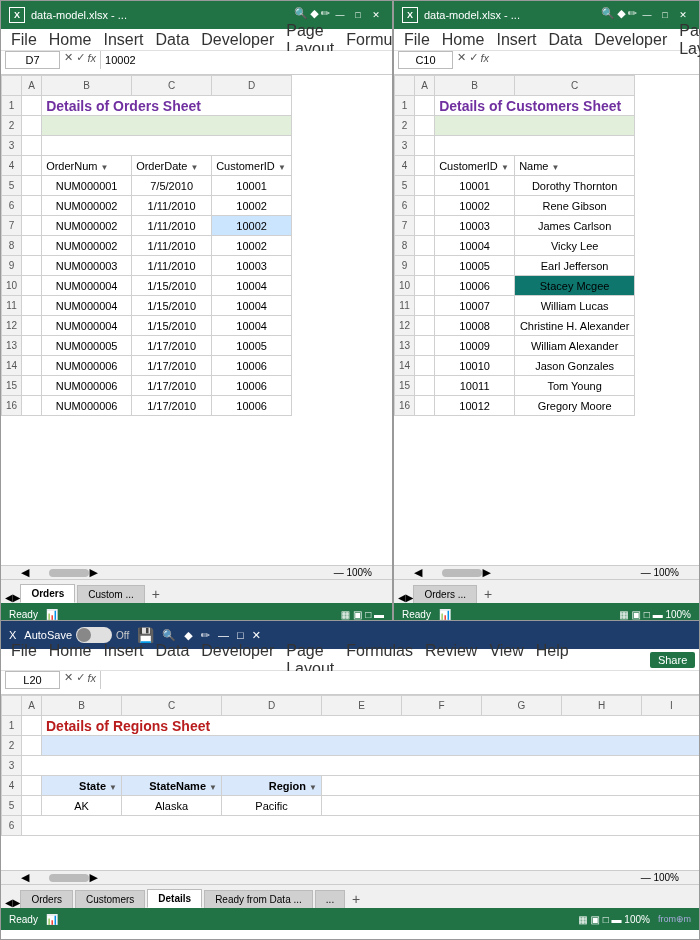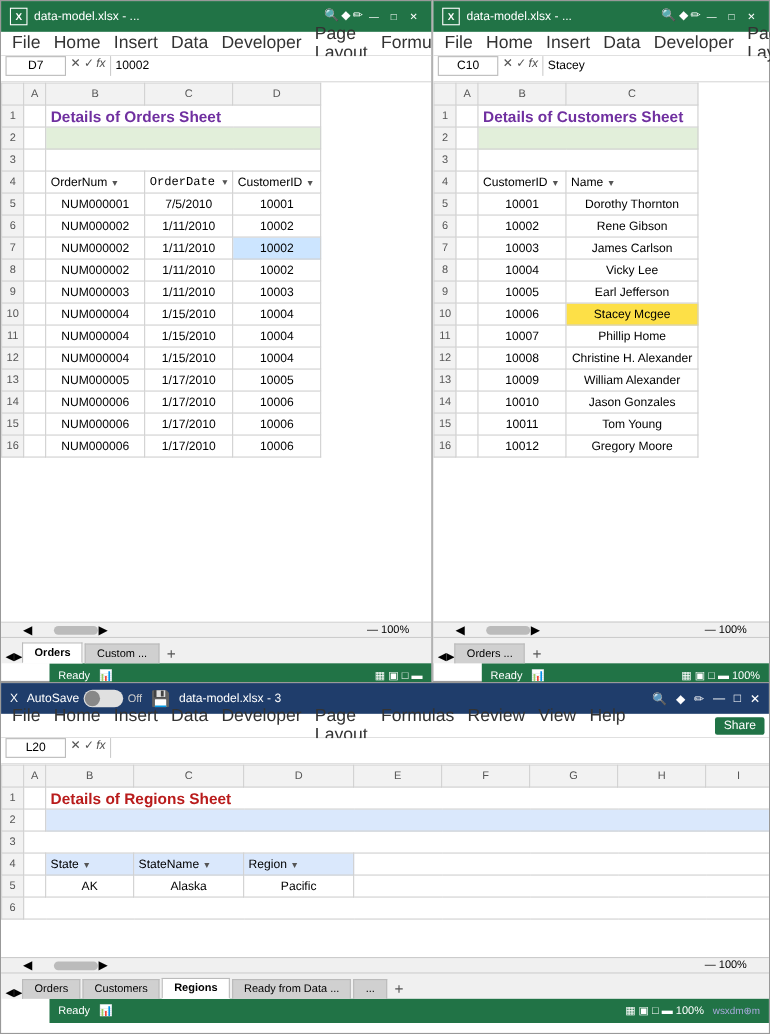--- a/index.html
+++ b/index.html
@@ -28,21 +28,21 @@
     
     .sheet-area { overflow: hidden; background: #fff; }
     .grid-table { border-collapse: collapse; font-size: 11px; }
     .grid-table td, .grid-table th { border: 1px solid #d0d0d0; padding: 1px 4px; height: 20px; white-space: nowrap; min-width: 20px; }
     .row-header { background: #f2f2f2; text-align: center; width: 20px; font-size: 10px; color: #555; border: 1px solid #d0d0d0; }
     .col-header { background: #f2f2f2; text-align: center; font-size: 10px; color: #555; border: 1px solid #d0d0d0; min-width: 60px; }
     
     .title-cell { color: #7030a0; font-size: 14px; font-weight: bold; }
 
     
-    .status-bar { display: flex; align-items: center; height: 22px; background: #217346; color: white; font-size: 10px; padding: 0 8px; gap: 8px; margin-left: 44px; }
+    .status-bar { display: flex; align-items: center; height: 22px; background: #217346; color: white; font-size: 10px; padding: 0 8px; gap: 8px; }
 
     
     .tab-bar { display: flex; align-items: flex-end; height: 24px; background: #f0f0f0; border-top: 1px solid #ccc; padding-left: 4px; }
     .sheet-tab { padding: 3px 10px; font-size: 10px; border: 1px solid #bbb; border-bottom: none; background: #fff; cursor: pointer; margin-right: 2px; }
     .sheet-tab.active { background: #fff; border-bottom: 1px solid #fff; font-weight: bold; }
     .sheet-tab:not(.active) { background: #d0d0d0; }
     .tab-add-btn { width: 18px; height: 18px; display: flex; align-items: center; justify-content: center; font-size: 14px; cursor: pointer; color: #555; }
 
     
     .scrollbar-h { height: 14px; background: #f0f0f0; border-top: 1px solid #ccc; display: flex; align-items: center; padding: 0 20px; }
@@ -62,21 +62,21 @@
     .top-left { left: 0; top: 0; width: 393px; height: 620px; }
     .top-right { left: 393px; top: 0; width: 307px; height: 620px; }
     .bottom { left: 0; top: 620px; width: 700px; height: 320px; }
 
     .win-controls { display: flex; gap: 2px; margin-left: auto; }
 
     
     .filter-arrow { font-size: 8px; color: #555; }
 
     
-    .regions-header { background: #dae8fc; font-weight: normal; text-align: left; }
+    .regions-header { background: #dae8fc; font-weight: bold; text-align: right; }
     .regions-title { color: #b91c1c; font-size: 14px; font-weight: bold; }
   </style>
 </head>
 <body>
 
 <div class="window top-left">
 
   <div class="title-bar excel-green">
     <div class="app-icon">X</div>
     <span class="title-text">data-model.xlsx - ...</span>
@@ -129,21 +129,21 @@
       </tr>
       <tr>
         <td class="row-header">3</td>
         <td></td>
         <td colspan="3"></td>
       </tr>
       <tr>
         <td class="row-header">4</td>
         <td></td>
         <td class="header-row" style="min-width:90px;">OrderNum <span class="filter-arrow">▼</span></td>
-        <td class="header-row" style="min-width:80px;font-family:Liberation Mono, monospace;">OrderDate <span class="filter-arrow">▼</span></td>
+        <td class="header-row" style="min-width:80px;">OrderDate <span class="filter-arrow">▼</span></td>
         <td class="header-row" style="min-width:80px;">CustomerID <span class="filter-arrow">▼</span></td>
       </tr>
       <tr>
         <td class="row-header">5</td>
         <td></td>
         <td style="text-align:center;">NUM000001</td>
         <td style="text-align:center;">7/5/2010</td>
         <td style="text-align:center;">10001</td>
       </tr>
       <tr>
@@ -269,21 +269,20 @@
     <span class="menu-item">Home</span>
     <span class="menu-item">Insert</span>
     <span class="menu-item">Data</span>
     <span class="menu-item">Developer</span>
     <span class="menu-item">Page Layout</span>
   </div>
 
   <div class="formula-bar">
     <input class="cell-ref" value="C10" style="">
     <span class="formula-icons">✕ ✓ <em>fx</em></span>
-    <input class="formula-input" value="Stacey" style="">
   </div>
 
   <div class="sheet-area" style="height: 490px; overflow: hidden;">
     <table class="grid-table">
       <tbody>
           <tr>
         <td class="row-header"></td>
         <td class="col-header">A</td>
         <td class="col-header" style="min-width:80px;">B</td>
         <td class="col-header" style="min-width:120px;">C</td>
@@ -336,27 +335,27 @@
       <tr>
         <td class="row-header">9</td>
         <td></td>
         <td style="text-align:center;">10005</td>
         <td style="text-align:center;">Earl Jefferson</td>
       </tr>
       <tr>
         <td class="row-header">10</td>
         <td></td>
         <td style="text-align:center;">10006</td>
-        <td style="text-align:center;background:#fde047;">Stacey Mcgee</td>
+        <td style="text-align:center;background:#0f766e;">Stacey Mcgee</td>
       </tr>
       <tr>
         <td class="row-header">11</td>
         <td></td>
         <td style="text-align:center;">10007</td>
-        <td style="text-align:center;">Phillip Home</td>
+        <td style="text-align:center;">William Lucas</td>
       </tr>
       <tr>
         <td class="row-header">12</td>
         <td></td>
         <td style="text-align:center;">10008</td>
         <td style="text-align:center;">Christine H. Alexander</td>
       </tr>
       <tr>
         <td class="row-header">13</td>
         <td></td>
@@ -411,21 +410,20 @@
   <div class="autosave-bar">
     <div class="app-icon">X</div>
     <div class="autosave-toggle">
       <span>AutoSave</span>
       <div class="toggle-switch">
         <div class="toggle-knob"></div>
       </div>
       <span class="toggle-label">Off</span>
     </div>
     <span class="save-icon">💾</span>
-    <span style="flex:1;font-size:11px;">data-model.xlsx - 3</span>
     <span>🔍</span>
     <span>◆</span>
     <span>✏</span>
     <span class="win-btn">—</span>
     <span class="win-btn">□</span>
     <span class="win-btn close-btn">✕</span>
   </div>
 
   <div class="menu-bar" style="justify-content:space-between;">
     <div style="display:flex;">
@@ -511,25 +509,25 @@
     <div class="scrollbar-thumb"></div>
     <span>▶</span>
     <span style="margin-left:auto;font-size:10px;">— 100%</span>
   </div>
 
   <div class="tab-bar">
     <span style="font-size:10px;cursor:pointer;">◀</span>
     <span style="font-size:10px;cursor:pointer;">▶</span>
     <div class="sheet-tab">Orders</div>
     <div class="sheet-tab">Customers</div>
-    <div class="sheet-tab active">Regions</div>
+    <div class="sheet-tab active">Details</div>
     <div class="sheet-tab">Ready from Data ...</div>
     <div class="sheet-tab">...</div>
     <div class="tab-add-btn">+</div>
   </div>
 
   <div class="status-bar">
     <span>Ready</span>
     <span>📊</span>
     <span style="margin-left:auto;font-size:10px;">▦ ▣ □ ▬ 100%</span>
-    <span style="font-size:9px;color:#aad;">wsxdm⊕m</span>
+    <span style="font-size:9px;color:#aad;">from⊕m</span>
   </div>
 </div>
 
 </body></html>

